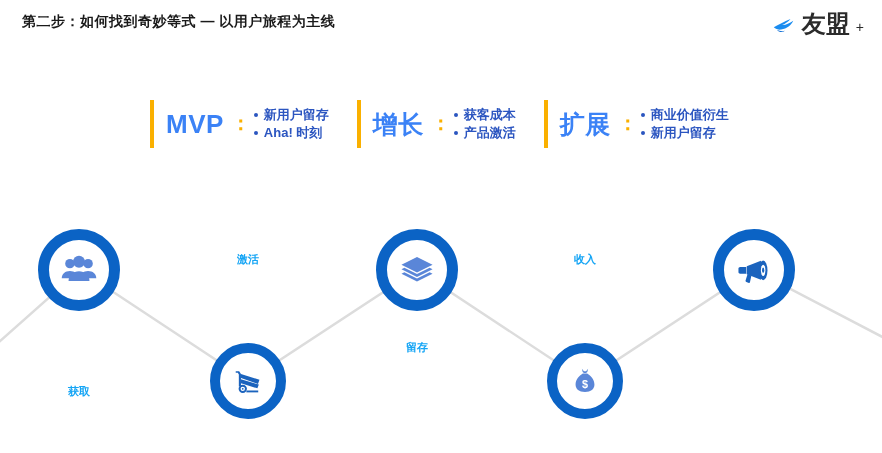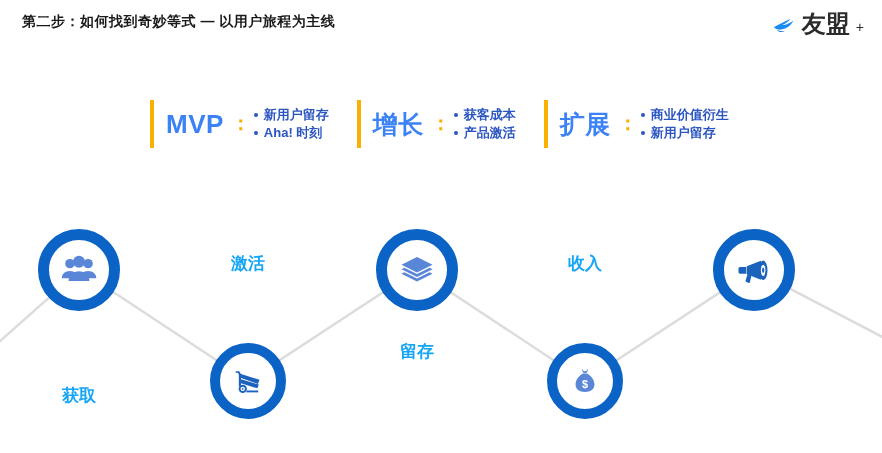--- a/index.html
+++ b/index.html
@@ -167,21 +167,21 @@
   .node.small {
     width: 76px;
     height: 76px;
     border: 10px solid #0B63C5;
   }
 
   .node svg { display: block; }
 
   .node-label {
     position: absolute;
-    font-size: 17px;
+    font-size: 11px;
     font-weight: 700;
     color: #15A5F5;
     white-space: nowrap;
     text-align: center;
   }
 </style>
 </head>
 <body>
 
 <div class="header">

